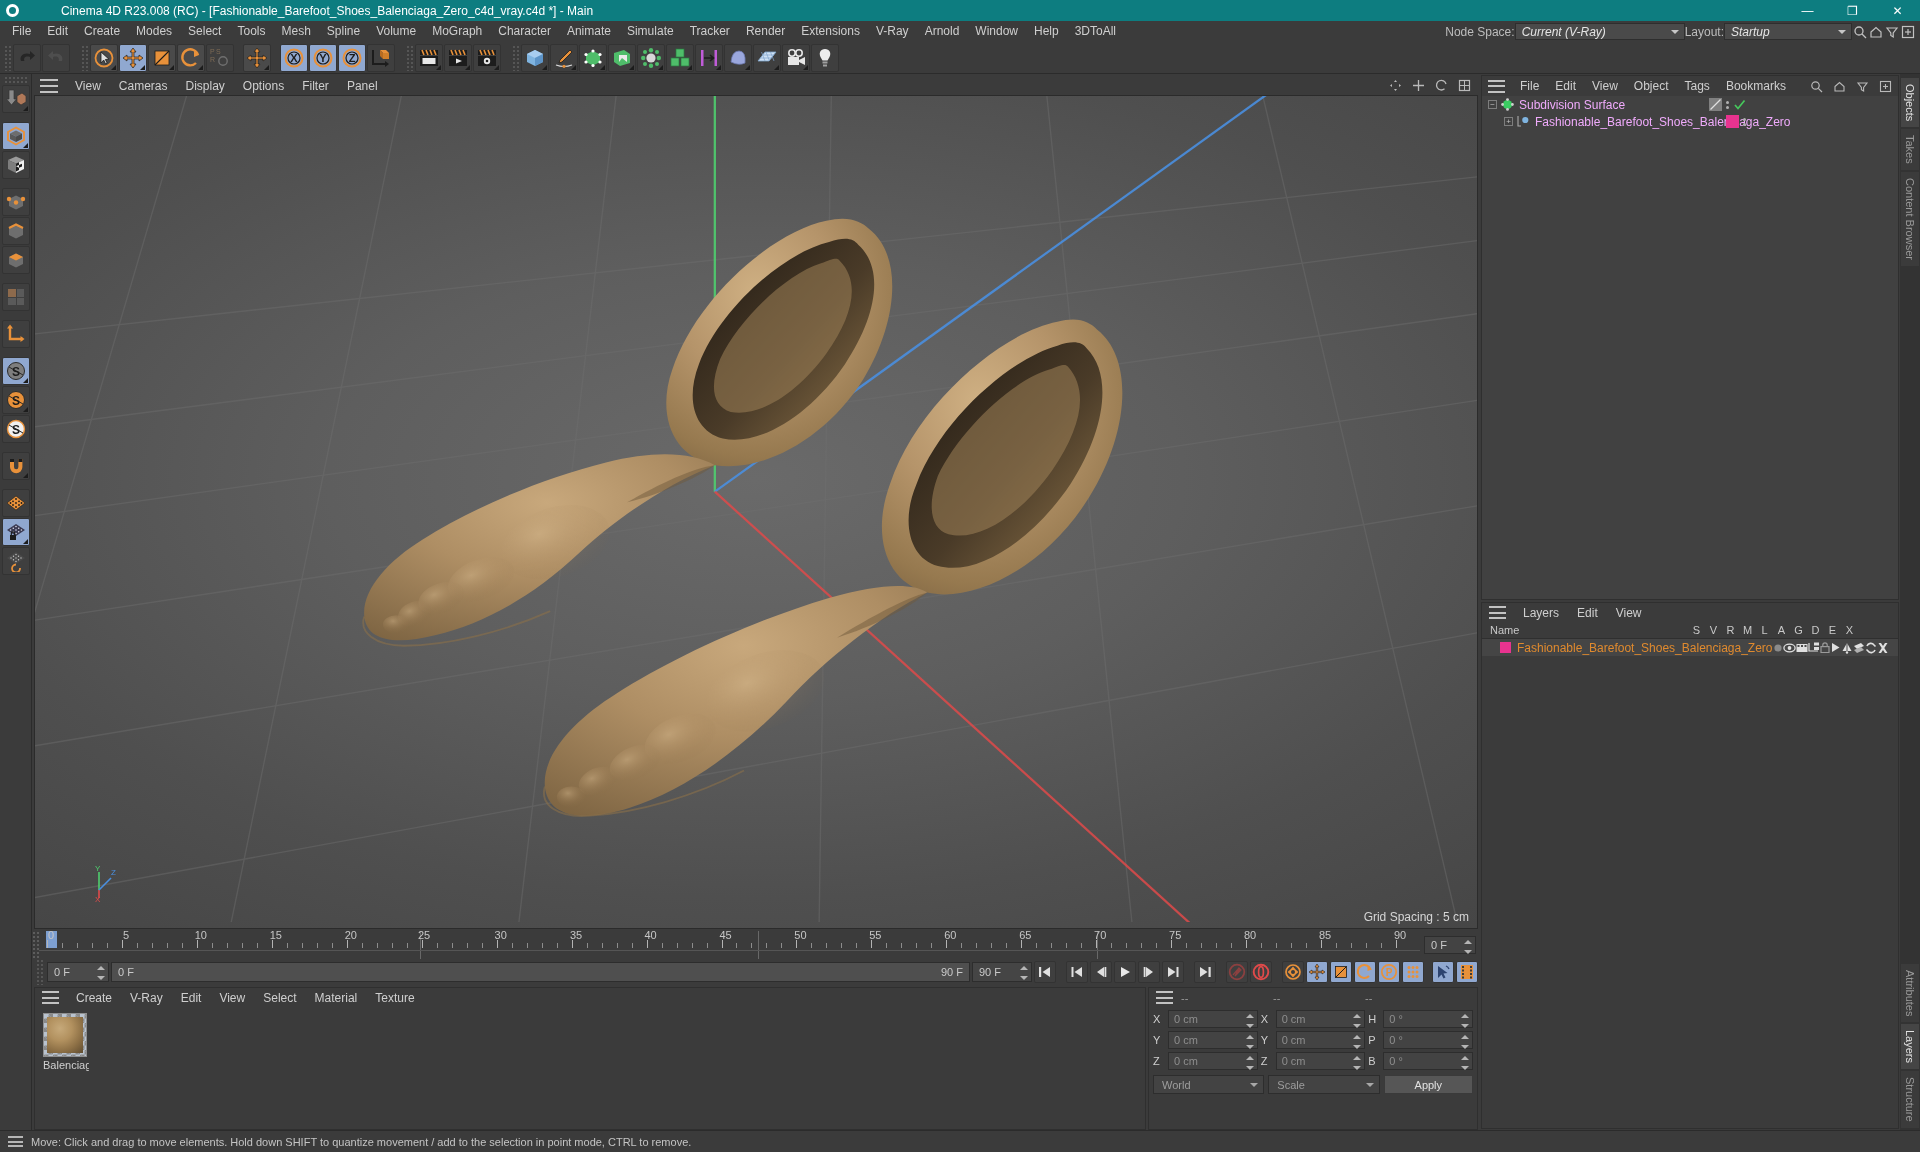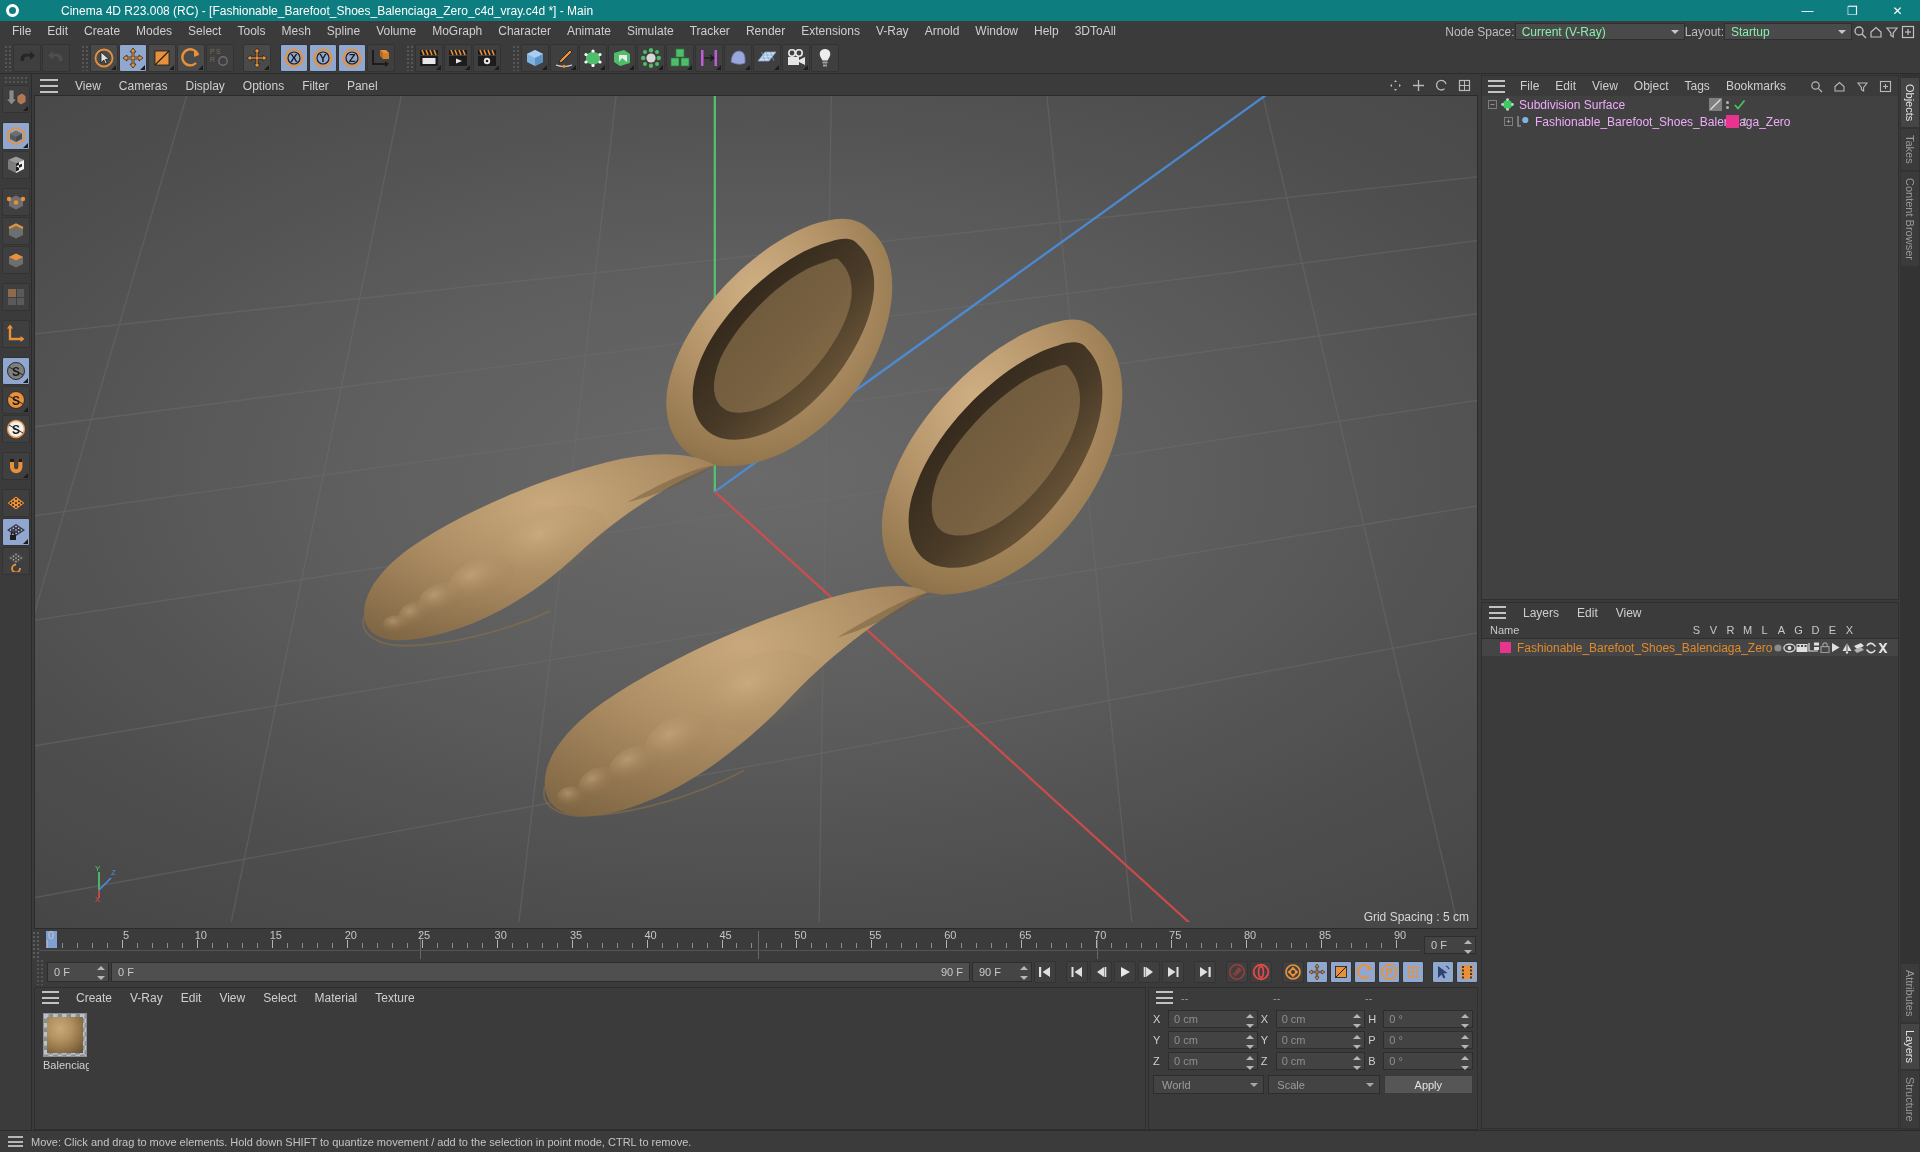--- a/index.html
+++ b/index.html
@@ -39,21 +39,21 @@
     height:21px; background:#3b3b3b; display:flex; align-items:center;
     font-size:12px; flex:0 0 21px; padding-left:4px; position:relative;
   }
   .menubar .mi{
     padding:0 8px; height:21px; line-height:21px; color:#cfcfcf; white-space:nowrap;
   }
   .menubar .right{ margin-left:auto; display:flex; align-items:center; padding-right:4px;}
   .lbl-sm{ font-size:12px; color:#bdbdbd; }
   .sel{
     background:#4a4a4a; border:1px solid #2e2e2e; height:17px; display:flex; align-items:center;
-    padding:0 16px 0 6px; font-size:12px; color:#86efac; position:relative; min-width:60px;
+    padding:0 16px 0 6px; font-size:12px; color:#e5e5e5; position:relative; min-width:60px;font-style:italic;
   }
   .sel::after{
     content:""; position:absolute; right:5px; top:6px;
     border-left:4px solid transparent;border-right:4px solid transparent;
     border-top:4px solid #c6c6c6;
   }
   .icn-btn{ width:16px;height:16px; display:flex;align-items:center;justify-content:center; }
 
   
   .toolbar{

